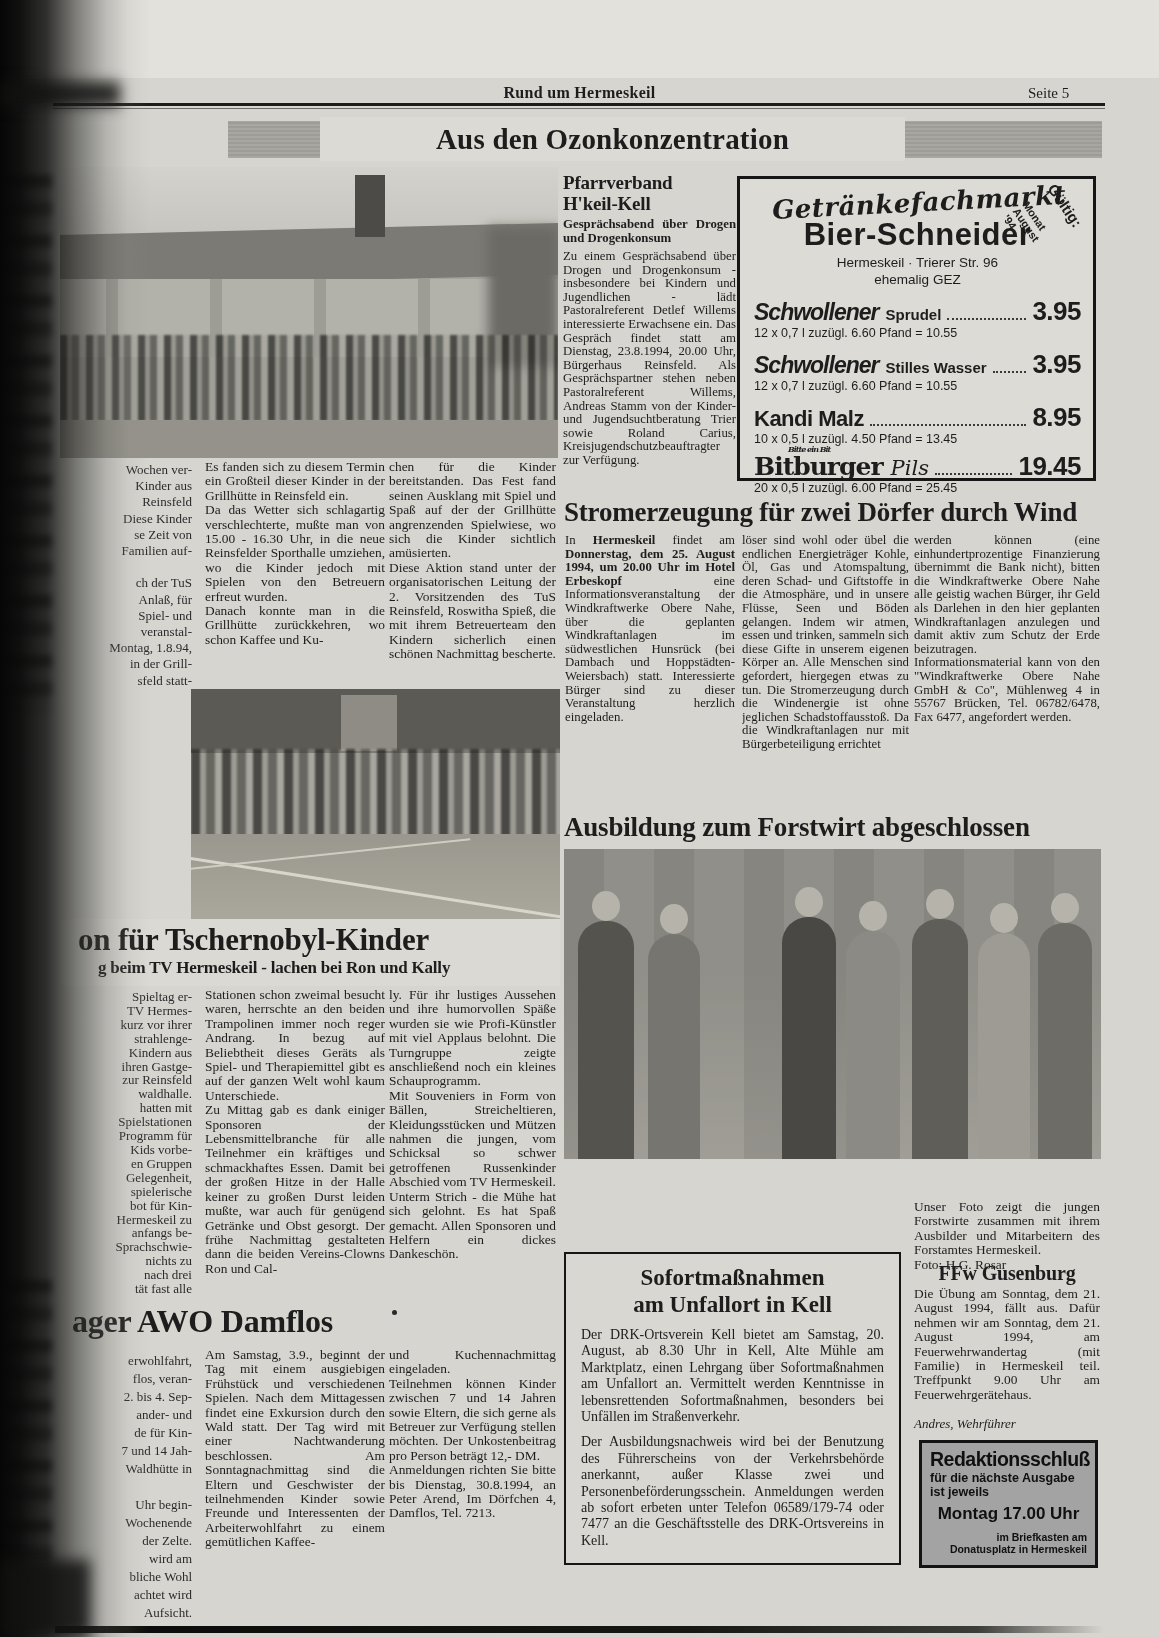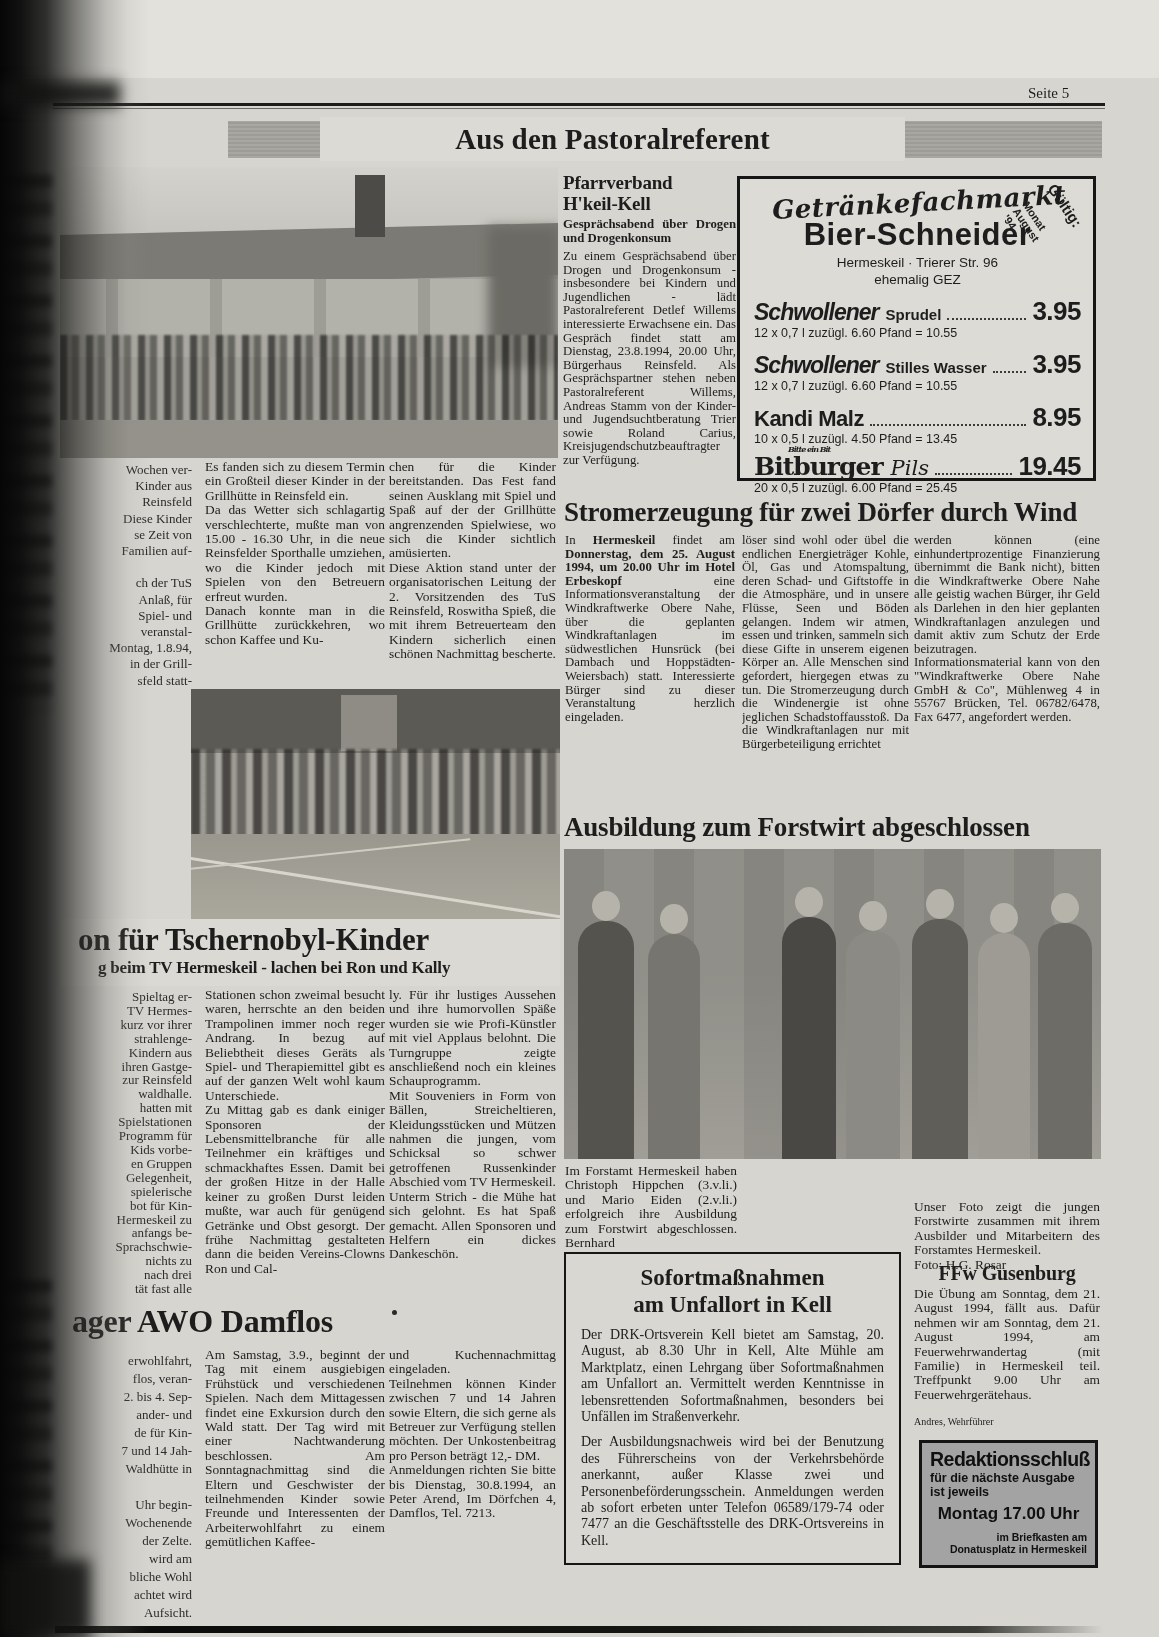--- a/index.html
+++ b/index.html
@@ -86,26 +86,27 @@
      background:linear-gradient(90deg,#0a0a0a,#161614 60%,#3c3c38 88%,rgba(60,60,56,0));}
   .ink-dot{width:5px;height:5px;border-radius:50%;background:#2a2a2a;}
 </style>
 </head>
 <body>
 
 <div class="page">
 
   <div class="abs top-strip"></div>
 
+  <div class="abs masthead">Rund um Hermeskeil</div>
   <div class="abs pageno">Seite 5</div>
   <div class="abs rule"></div>
   <div class="abs rule2"></div>
 
   <div class="abs banner-band"></div>
-  <div class="abs banner-box">Aus den Pastoralreferent</div>
+  <div class="abs banner-box">Aus den Ozonkonzentration</div>
 
   <div class="abs photo p1">
     <div class="sky"></div>
     <div class="roof"></div>
     <div class="chimney"></div>
     <div class="wall"></div>
     <div class="trees"></div>
     <div class="crowd"></div>
     <div class="grass"></div>
   </div>
@@ -256,34 +257,33 @@
   <div class="abs photo p3">
     <div class="bg"></div>
     <div class="fig" style="left:14px;width:56px;height:238px;background:#55534e;"></div>
     <div class="fig" style="left:84px;width:52px;height:225px;background:#777570;"></div>
     <div class="fig" style="left:218px;width:54px;height:242px;background:#494845;"></div>
     <div class="fig" style="left:282px;width:54px;height:228px;background:#8b8a84;"></div>
     <div class="fig" style="left:348px;width:56px;height:240px;background:#5f5e59;"></div>
     <div class="fig" style="left:414px;width:52px;height:226px;background:#9d9b93;"></div>
     <div class="fig" style="left:474px;width:54px;height:236px;background:#6e6c66;"></div>
   </div>
-  <div class="abs body-col" style="top:1164px;left:565px;width:172px;height:94px;">Im Forstamt Hermeskeil haben Christoph Hippchen (3.v.li.) und Mario Eiden (2.v.li.) erfolgreich ihre Ausbildung zum Forstwirt abgeschlossen. Bernhard</div>
   <div class="abs body-col" style="top:1200px;left:914px;width:186px;height:96px;">Unser Foto zeigt die jungen Forstwirte zusammen mit ihrem Ausbilder und Mitarbeitern des Forstamtes Hermeskeil.
 Foto: H.G. Rosar</div>
 
   <div class="abs sofort">
     <div class="sofort-title">Sofortmaßnahmen</div>
     <div class="sofort-title">am Unfallort in Kell</div>
     <p>Der DRK-Ortsverein Kell bietet am Samstag, 20. August, ab 8.30 Uhr in Kell, Alte Mühle am Marktplatz, einen Lehrgang über Sofortmaßnahmen am Unfallort an. Vermittelt werden Kenntnisse in lebensrettenden Sofortmaßnahmen, besonders bei Unfällen im Straßenverkehr.</p>
     <p>Der Ausbildungsnachweis wird bei der Benutzung des Führerscheins von der Verkehrsbehörde anerkannt, außer Klasse zwei und Personenbeförderungsschein. Anmeldungen werden ab sofort erbeten unter Telefon 06589/179-74 oder 7477 an die Geschäftsstelle des DRK-Ortsvereins in Kell.</p>
   </div>
 
   <div class="abs headline" style="top:1262px;left:914px;width:186px;text-align:center;font-size:20px;">FFw Gusenburg</div>
   <div class="abs body-col" style="top:1287px;left:914px;width:186px;height:128px;">Die Übung am Sonntag, dem 21. August 1994, fällt aus. Dafür nehmen wir am Sonntag, dem 21. August 1994, am Feuerwehrwandertag (mit Familie) in Hermeskeil teil. Treffpunkt 9.00 Uhr am Feuerwehrgerätehaus.</div>
-  <div class="abs" style="top:1416px;left:914px;width:186px;font-size:10px;">Andres, Wehrführer</div>
+  <div class="abs" style="top:1416px;left:914px;width:186px;font-size:13px;font-style:italic;">Andres, Wehrführer</div>
 
   <div class="abs redak">
     <div class="l1">Redaktionsschluß</div>
     <div class="l2">für die nächste Ausgabe</div>
     <div class="l3">ist jeweils</div>
     <div class="l4">Montag 17.00 Uhr</div>
     <div class="l5" style="white-space:pre-line;">im Briefkasten am
 Donatusplatz in Hermeskeil</div>
   </div>
 

